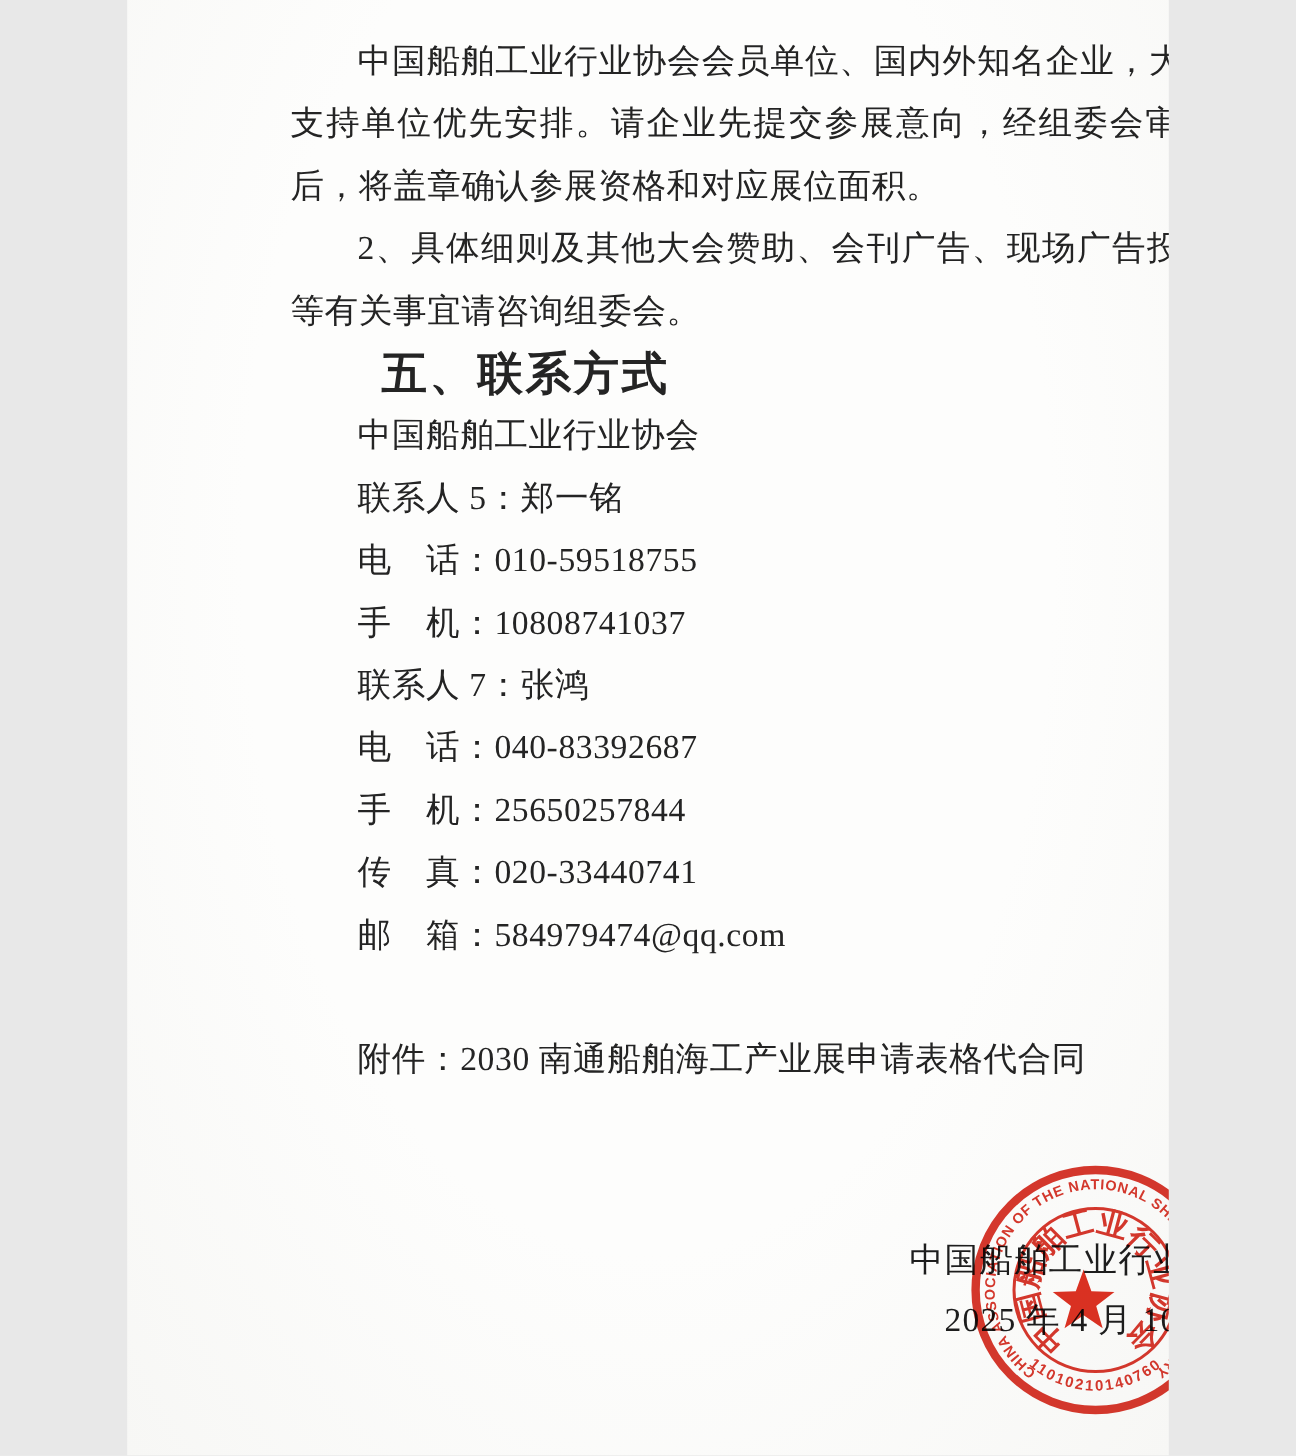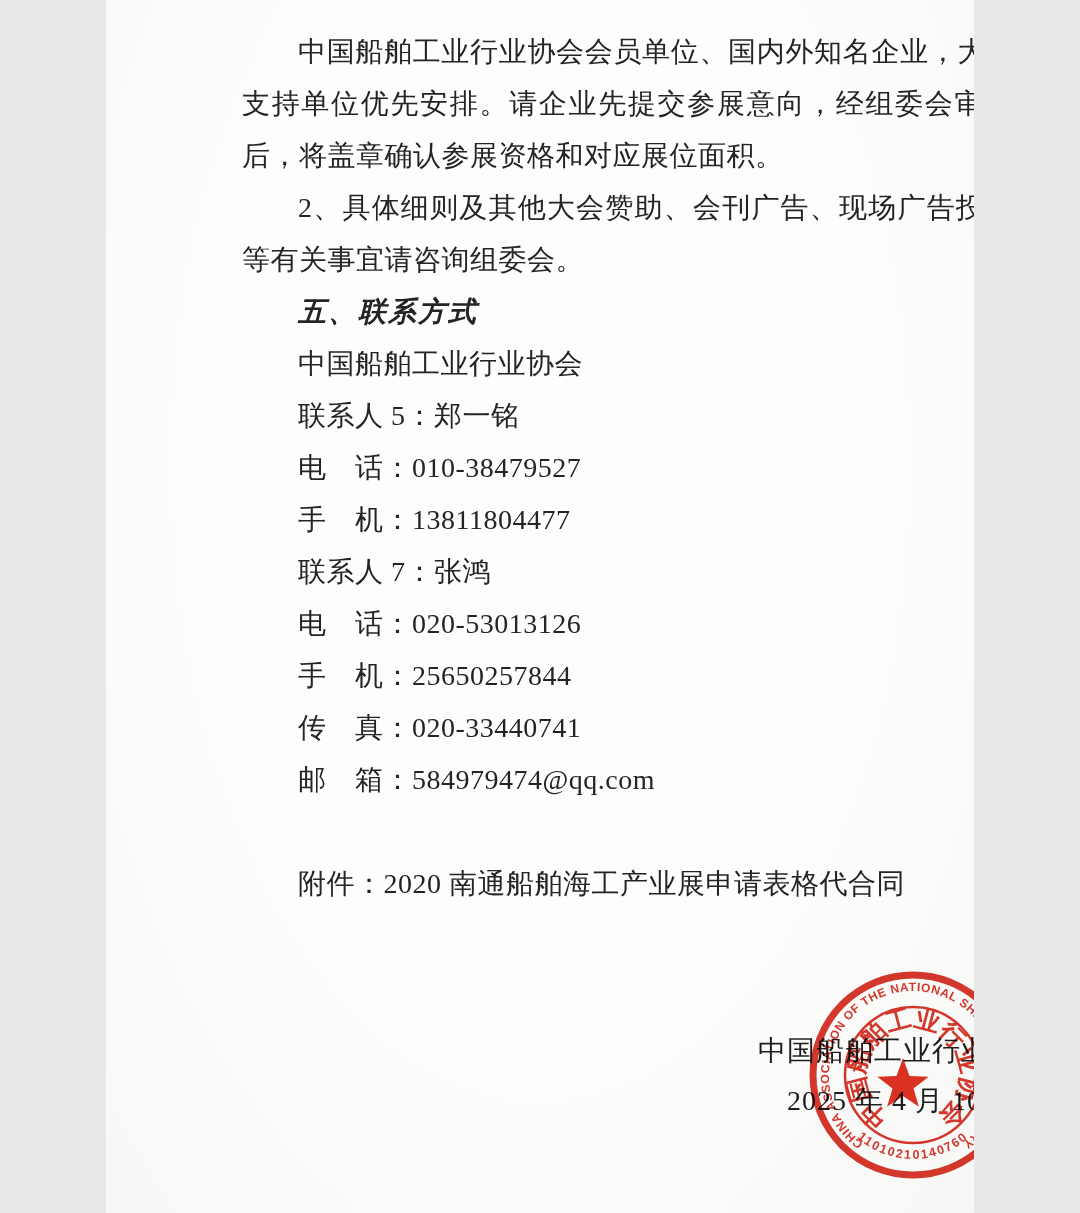--- a/index.html
+++ b/index.html
@@ -29,23 +29,22 @@
   .para {
     margin: 0;
     text-indent: 2em;
     text-align: justify;
   }
   .heading {
     margin: 0;
     padding-left: 2em;
     font-family: "Liberation Sans", "DejaVu Sans", sans-serif;
     font-weight: 700;
-    font-size: 28px;
+    font-size: 38px;
     letter-spacing: 2px;
-    font-style: italic;
   }
   .cline {
     margin: 0;
     padding-left: 2em;
   }
   .attachment {
     margin: 52px 0 0 0;
     padding-left: 2em;
   }
   .signature {
@@ -101,28 +100,28 @@
 <body>
 
 <div class="page">
 
   <div class="content">
     <p class="para">中国船舶工业行业协会会员单位、国内外知名企业，大会特别支持单位优先安排。请企业先提交参展意向，经组委会审核通过后，将盖章确认参展资格和对应展位面积。</p>
     <p class="para">2、具体细则及其他大会赞助、会刊广告、现场广告投放方案等有关事宜请咨询组委会。</p>
     <p class="heading">五、联系方式</p>
     <p class="cline">中国船舶工业行业协会</p>
     <p class="cline">联系人 5：郑一铭</p>
-    <p class="cline">电　话：010-38479527</p>
-    <p class="cline">手　机：13811804477</p>
+    <p class="cline">电　话：010-59518755</p>
+    <p class="cline">手　机：10808741037</p>
     <p class="cline">联系人 7：张鸿</p>
-    <p class="cline">电　话：020-53013126</p>
+    <p class="cline">电　话：040-83392687</p>
     <p class="cline">手　机：25650257844</p>
     <p class="cline">传　真：020-33440741</p>
     <p class="cline">邮　箱：584979474@qq.com</p>
-    <p class="attachment">附件：2020 南通船舶海工产业展申请表格代合同</p>
+    <p class="attachment">附件：2030 南通船舶海工产业展申请表格代合同</p>
   </div>
 
   <div class="signature">
     <div>中国船舶工业行业协会</div>
     <div>2025 年 4 月 10 日</div>
   </div>
 
   <svg class="seal" viewBox="0 0 240 240" aria-hidden="true">
     <defs>
       <path id="arc-top" d="M 71.8 188.8 A 84 84 0 1 1 168.2 188.8"></path>

